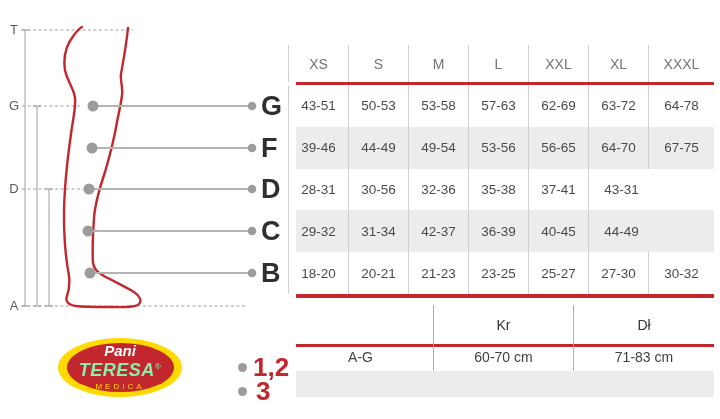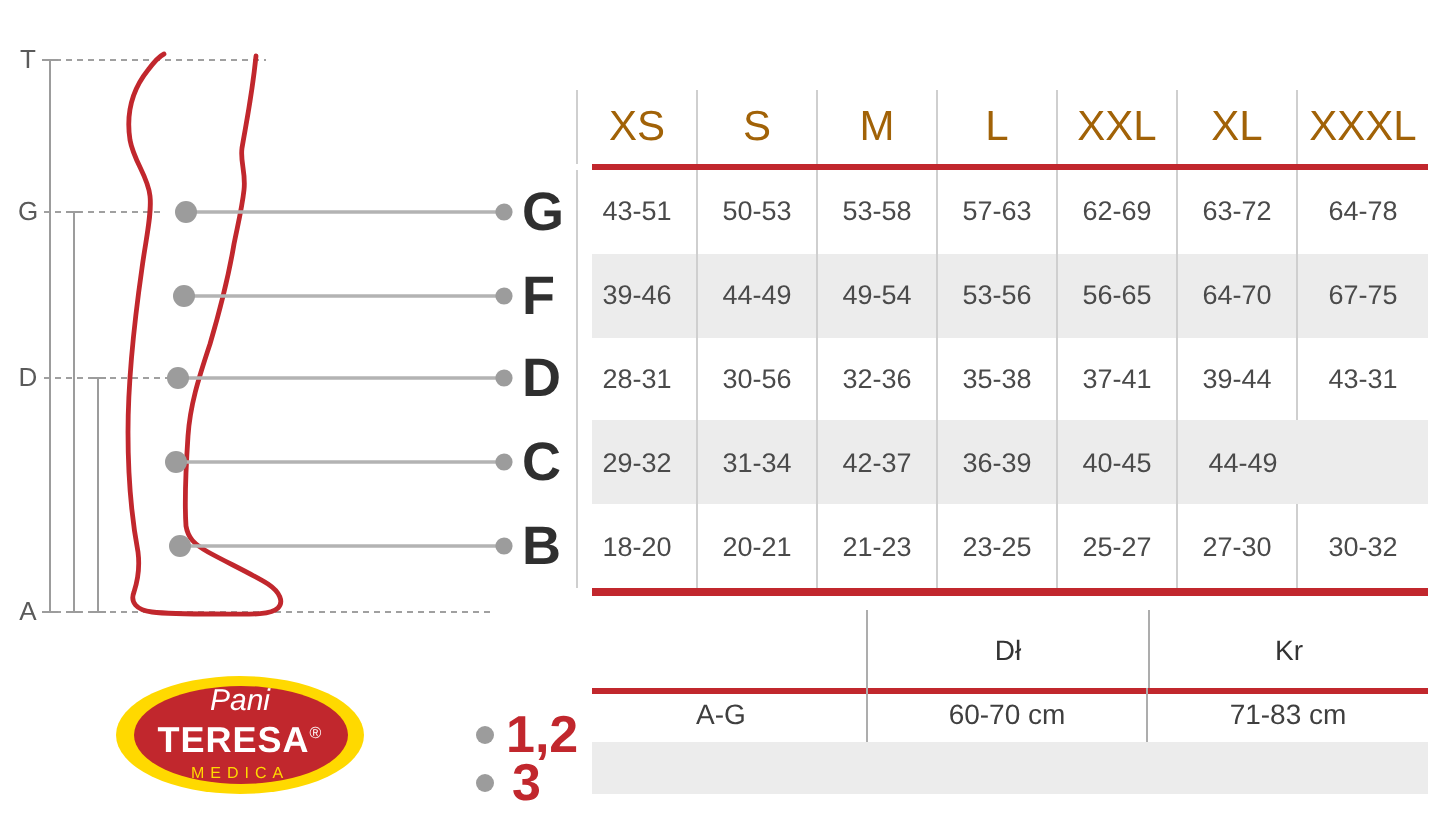--- a/index.html
+++ b/index.html
@@ -13,21 +13,21 @@
 
   
   .row-letter{position:absolute;left:261px;width:34px;font-size:27px;font-weight:bold;
               color:#2f2f2f;line-height:28px;}
 
   
   .main-table{position:absolute;left:288px;top:45px;width:426px;height:253px;}
   .mt-header{display:flex;height:37px;}
   .cell{box-sizing:border-box;border-left:1px solid #cfcfcf;display:flex;
         align-items:center;justify-content:center;}
-  .mt-hcell{width:60px;font-size:21px;color:#a16207;}
+  .mt-hcell{width:60px;font-size:14px;color:#737373;}
   .mt-hcell:last-child{width:66px;}
   .redbar{position:absolute;left:8px;right:0;background:#c1272d;}
   .mt-redtop{top:37px;height:3px;}
   .mt-redbottom{bottom:0;height:4px;}
   .mt-rows{position:absolute;top:40px;left:0;right:0;bottom:4px;display:flex;flex-direction:column;}
   .mt-row{flex:1;display:flex;position:relative;}
   .striped::before{content:"";position:absolute;left:8px;right:0;top:0;bottom:0;background:#ececec;}
   .mt-vcell{width:60px;font-size:13.5px;color:#4a4a4a;position:relative;}
   .mt-vcell:last-child{width:66px;}
 
@@ -45,22 +45,22 @@
 
   
   .marker{position:absolute;font-size:26px;font-weight:bold;color:#c1272d;line-height:26px;}
   .bullet{position:absolute;width:9px;height:9px;border-radius:50%;background:#9c9c9c;}
 
   
   .logo{position:absolute;left:58px;top:338px;width:124px;height:59px;background:#ffd900;
         border-radius:50%;display:flex;align-items:center;justify-content:center;}
   .logo-red{width:107px;height:49px;background:#c1272d;border-radius:50%;
             display:flex;flex-direction:column;align-items:center;justify-content:center;}
-  .logo-pani{color:#fff;font-style:italic;font-weight:normal;font-size:15px;line-height:15px;}
-  .logo-teresa{color:#ffffff;font-weight:bold;font-size:18px;line-height:18px;letter-spacing:.5px;}
+  .logo-pani{color:#fff;font-style:italic;font-weight:bold;font-size:15px;line-height:15px;}
+  .logo-teresa{color:#86efac;font-weight:bold;font-size:18px;line-height:18px;letter-spacing:.5px;font-style:italic;}
   .logo-reg{font-size:8px;vertical-align:super;font-weight:normal;}
   .logo-medica{color:#ffd900;font-size:8px;letter-spacing:3px;line-height:10px;margin-top:3px;}
 </style>
 </head>
 <body>
 
 <div class="canvas">
 
   <svg class="leg-svg" width="300" height="419" viewBox="0 0 300 419">
 
@@ -152,21 +152,20 @@
         <div class="cell mt-vcell">56-65</div>
         <div class="cell mt-vcell">64-70</div>
         <div class="cell mt-vcell">67-75</div>
       </div>
       <div class="mt-row">
         <div class="cell mt-vcell">28-31</div>
         <div class="cell mt-vcell">30-56</div>
         <div class="cell mt-vcell">32-36</div>
         <div class="cell mt-vcell">35-38</div>
         <div class="cell mt-vcell">37-41</div>
-        <div class="cell mt-vcell">39-44</div>
         <div class="cell mt-vcell">43-31</div>
       </div>
       <div class="mt-row striped">
         <div class="cell mt-vcell">29-32</div>
         <div class="cell mt-vcell">31-34</div>
         <div class="cell mt-vcell">42-37</div>
         <div class="cell mt-vcell">36-39</div>
         <div class="cell mt-vcell">40-45</div>
         <div class="cell mt-vcell">44-49</div>
       </div>
@@ -179,22 +178,22 @@
         <div class="cell mt-vcell">27-30</div>
         <div class="cell mt-vcell">30-32</div>
       </div>
     </div>
     <div class="redbar mt-redbottom"></div>
   </div>
 
   <div class="bt">
     <div class="bt-header">
       <div class="bt-cell bt-c1"></div>
+      <div class="bt-cell bt-c2 bt-hcell">Kr</div>
       <div class="bt-cell bt-c3 bt-hcell">Dł</div>
-      <div class="bt-cell bt-c2 bt-hcell">Kr</div>
     </div>
     <div class="redbar bt-redbar"></div>
     <div class="bt-row">
       <div class="bt-cell bt-c1">A-G</div>
       <div class="bt-cell bt-c2">60-70 cm</div>
       <div class="bt-cell bt-c3">71-83 cm</div>
     </div>
     <div class="bt-row striped">
       <div class="bt-cell bt-c1">A-D</div>
       <div class="bt-cell bt-c2">34-37 cm</div>

